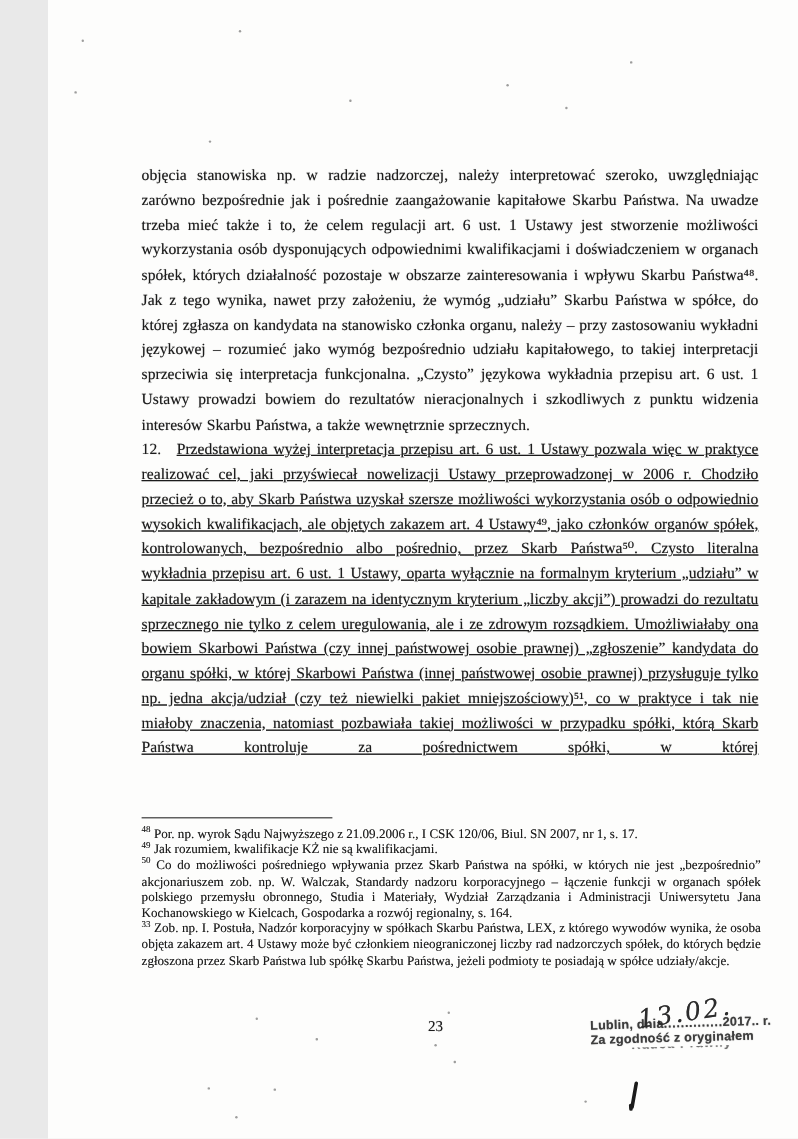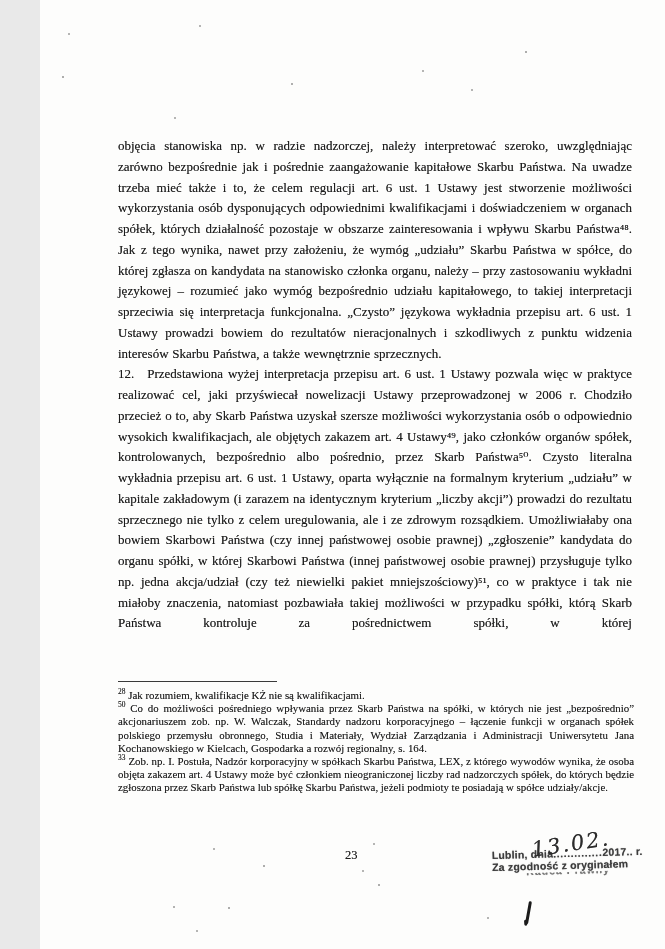--- a/index.html
+++ b/index.html
@@ -17,40 +17,40 @@
   
   .body-text {
     position:absolute; left:78px; top:136px; width:514px;
     font-size:13px; line-height:20.75px;
     text-align:justify;
     text-shadow:0 0 0.6px rgba(25,25,25,0.55);
     word-spacing:0.5px;
   }
   .body-text p { margin:0; }
   .para-num { display:inline-block; margin-right:13px; }
-  .para2 { text-align-last:justify; }
+  .para2 { text-align-last:justify;text-decoration:underline; }
 
   
   .footnote-sep {
     position:absolute; left:78px; top:681px; width:159px; height:0;
     border-top:1.4px solid #3a3a3a;
   }
   .footnotes {
     position:absolute; left:78px; top:689px; width:516px;
     font-size:10.9px; line-height:13.2px;
     text-align:justify;
     text-shadow:0 0 0.5px rgba(25,25,25,0.5);
   }
   .footnotes .fn { margin:0; }
   .footnotes sup { font-size:7.5px; line-height:0; }
 
   
   .page-number {
     position:absolute; left:305px; top:848px; width:36px;
-    text-align:left; font-size:12.5px;
+    text-align:center; font-size:12.5px;
     text-shadow:0 0 0.6px rgba(25,25,25,0.55);
   }
 
   
   .stamp {
     position:absolute; left:452px; top:847px;
     font-family:"Liberation Sans","DejaVu Sans",sans-serif;
     font-size:10.5px; font-weight:bold; letter-spacing:0.2px;
     color:#3d3d3d;
     transform:rotate(-1.6deg);
@@ -100,21 +100,22 @@
 <div class="page">
 
   <div class="body-text">
     <p>objęcia stanowiska np. w radzie nadzorczej, należy interpretować szeroko, uwzględniając zarówno bezpośrednie jak i pośrednie zaangażowanie kapitałowe Skarbu Państwa. Na uwadze trzeba mieć także i to, że celem regulacji art. 6 ust. 1 Ustawy jest stworzenie możliwości wykorzystania osób dysponujących odpowiednimi kwalifikacjami i doświadczeniem w organach spółek, których działalność pozostaje w obszarze zainteresowania i wpływu Skarbu Państwa⁴⁸. Jak z tego wynika, nawet przy założeniu, że wymóg „udziału” Skarbu Państwa w spółce, do której zgłasza on kandydata na stanowisko członka organu, należy – przy zastosowaniu wykładni językowej – rozumieć jako wymóg bezpośrednio udziału kapitałowego, to takiej interpretacji sprzeciwia się interpretacja funkcjonalna. „Czysto” językowa wykładnia przepisu art. 6 ust. 1 Ustawy prowadzi bowiem do rezultatów nieracjonalnych i szkodliwych z punktu widzenia interesów Skarbu Państwa, a także wewnętrznie sprzecznych.</p>
     <p class="para2"><span class="para-num">12.</span><span>Przedstawiona wyżej interpretacja przepisu art. 6 ust. 1 Ustawy pozwala więc w praktyce realizować cel, jaki przyświecał nowelizacji Ustawy przeprowadzonej w 2006 r. Chodziło przecież o to, aby Skarb Państwa uzyskał szersze możliwości wykorzystania osób o odpowiednio wysokich kwalifikacjach, ale objętych zakazem art. 4 Ustawy⁴⁹, jako członków organów spółek, kontrolowanych, bezpośrednio albo pośrednio, przez Skarb Państwa⁵⁰. Czysto literalna wykładnia przepisu art. 6 ust. 1 Ustawy, oparta wyłącznie na formalnym kryterium „udziału” w kapitale zakładowym (i zarazem na identycznym kryterium „liczby akcji”) prowadzi do rezultatu sprzecznego nie tylko z celem uregulowania, ale i ze zdrowym rozsądkiem. Umożliwiałaby ona bowiem Skarbowi Państwa (czy innej państwowej osobie prawnej) „zgłoszenie” kandydata do organu spółki, w której Skarbowi Państwa (innej państwowej osobie prawnej) przysługuje tylko np. jedna akcja/udział (czy też niewielki pakiet mniejszościowy)⁵¹, co w praktyce i tak nie miałoby znaczenia, natomiast pozbawiała takiej możliwości w przypadku spółki, którą Skarb Państwa kontroluje za pośrednictwem spółki, w której</span></p>
   </div>
 
   <div class="footnote-sep"></div>
 
   <div class="footnotes">
-    <p class="fn"><sup>28</sup> <span>Jak rozumiem, kwalifikacje KŻ nie są kwalifikacjami.</span></p>
+    <p class="fn"><sup>48</sup> <span>Por. np. wyrok Sądu Najwyższego z 21.09.2006 r., I CSK 120/06, Biul. SN 2007, nr 1, s. 17.</span></p>
+    <p class="fn"><sup>49</sup> <span>Jak rozumiem, kwalifikacje KŻ nie są kwalifikacjami.</span></p>
     <p class="fn"><sup>50</sup> <span>Co do możliwości pośredniego wpływania przez Skarb Państwa na spółki, w których nie jest „bezpośrednio” akcjonariuszem zob. np. W. Walczak, Standardy nadzoru korporacyjnego – łączenie funkcji w organach spółek polskiego przemysłu obronnego, Studia i Materiały, Wydział Zarządzania i Administracji Uniwersytetu Jana Kochanowskiego w Kielcach, Gospodarka a rozwój regionalny, s. 164.</span></p>
     <p class="fn"><sup>33</sup> <span>Zob. np. I. Postuła, Nadzór korporacyjny w spółkach Skarbu Państwa, LEX, z którego wywodów wynika, że osoba objęta zakazem art. 4 Ustawy może być członkiem nieograniczonej liczby rad nadzorczych spółek, do których będzie zgłoszona przez Skarb Państwa lub spółkę Skarbu Państwa, jeżeli podmioty te posiadają w spółce udziały/akcje.</span></p>
   </div>
 
   <div class="page-number">23</div>
 
   <div class="stamp">
     <div class="stamp-line1"><span>Lublin, dnia</span><span class="stamp-dots">..............</span><span>2017.. r.</span>
       <span class="handwritten-date">13.02.</span>
     </div>

